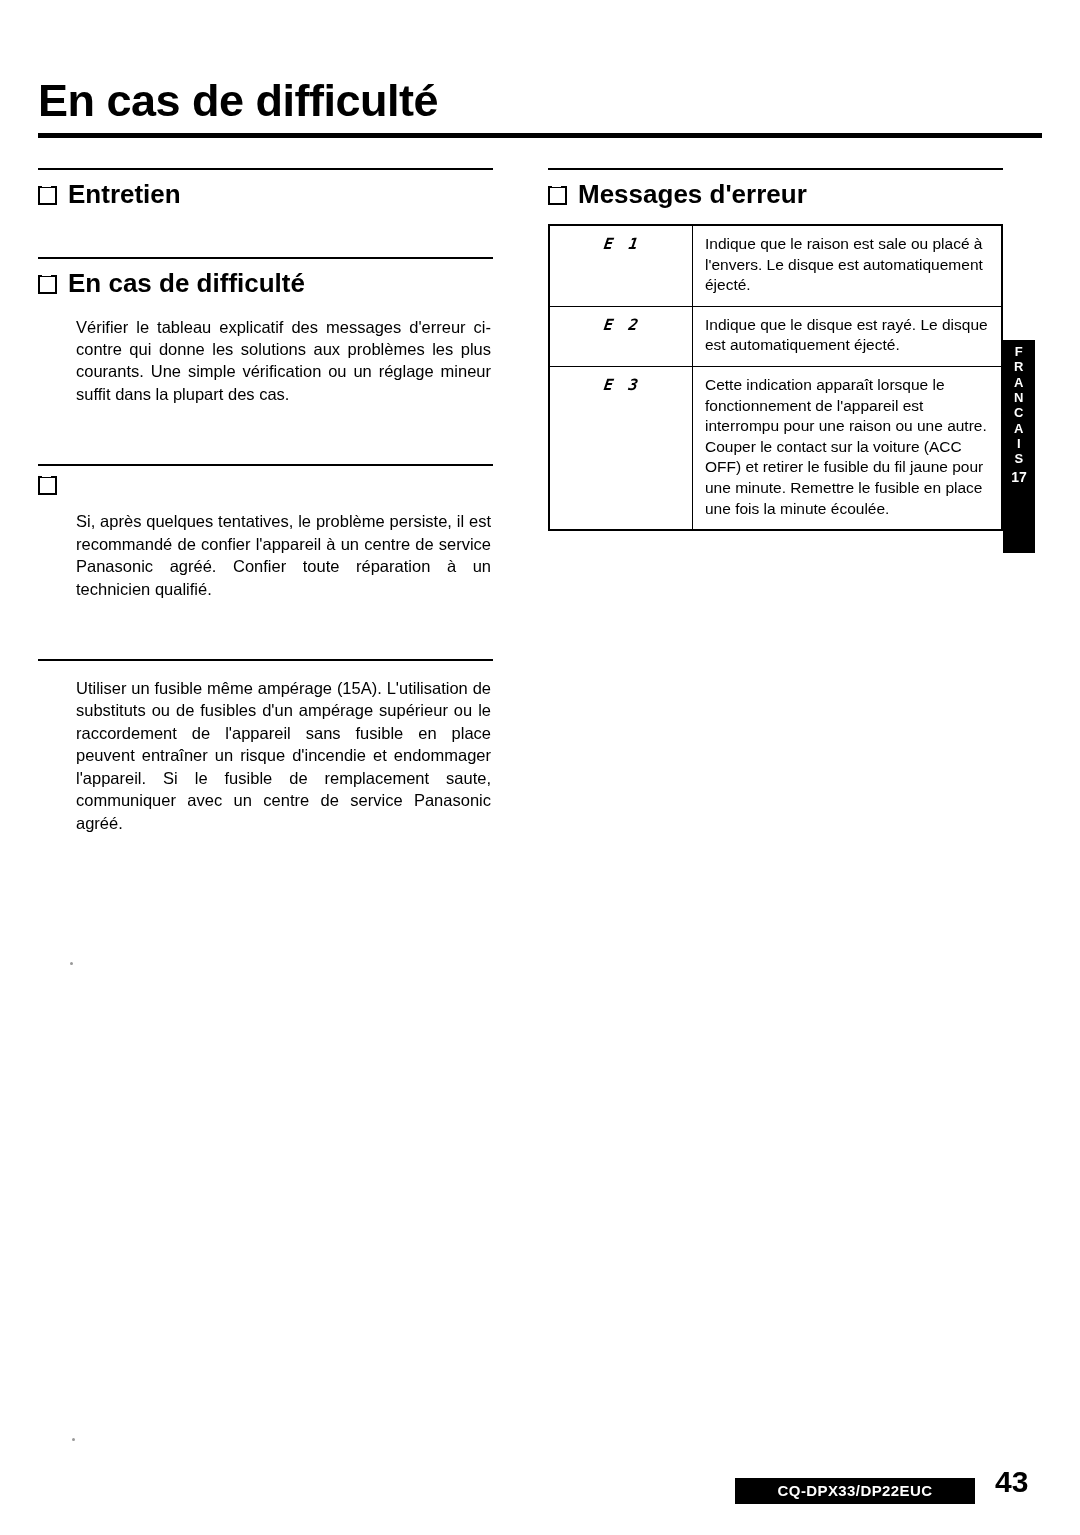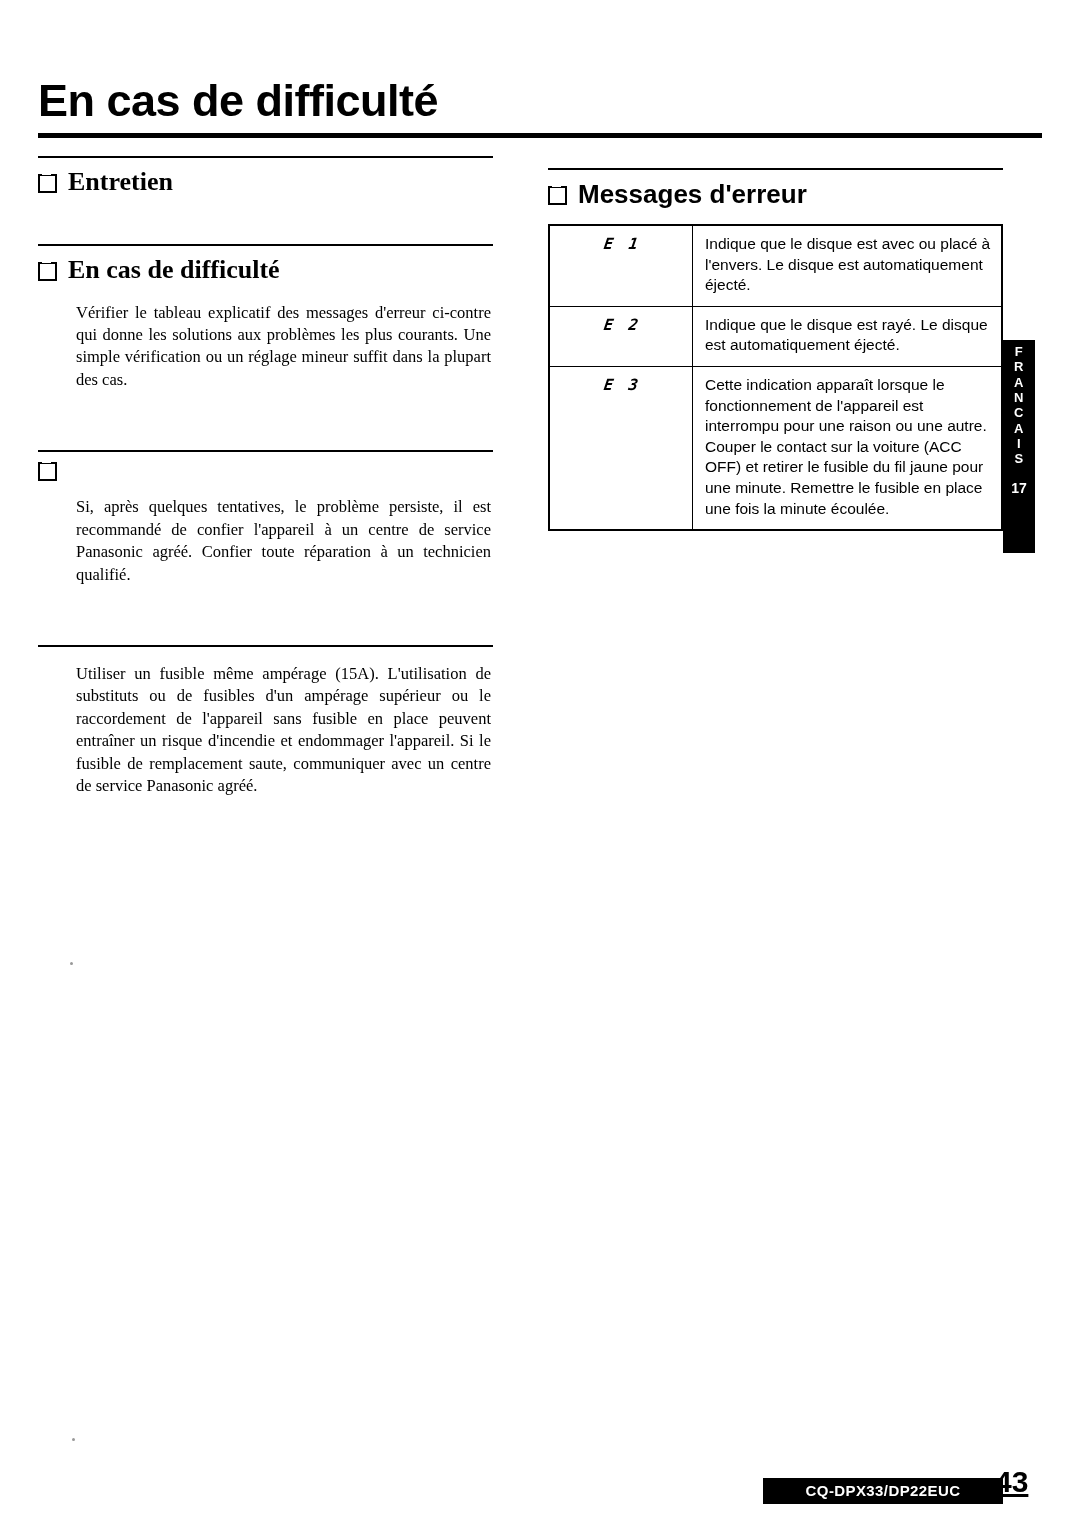--- a/index.html
+++ b/index.html
@@ -38,23 +38,22 @@
     top: 133px;
     width: 1004px;
     height: 5px;
     background: #000;
   }
 
   
   .col-left {
     position: absolute;
     left: 38px;
-    top: 156px;
+    top: 168px;
     width: 455px;
-    font-family: Liberation Serif, serif;
   }
   .col-right {
     position: absolute;
     left: 548px;
     top: 168px;
     width: 460px;
   }
 
   .section { margin-bottom: 4px; }
 
@@ -151,46 +150,44 @@
   }
   .side-tab .ltr {
     font-size: 13px;
     font-weight: bold;
     line-height: 1.18;
     letter-spacing: 0.5px;
   }
   .side-tab .pg {
     font-size: 14px;
     font-weight: bold;
-    margin-top: 13px;
+    margin-top: 2px;
   }
 
   
   .footer-model {
     position: absolute;
     left: 735px;
     top: 1478px;
     width: 240px;
     height: 26px;
     background: #000;
     color: #fff;
     font-size: 15px;
     font-weight: bold;
     letter-spacing: 0.4px;
     text-align: center;
     line-height: 26px;
-    margin-left: 28px;
   }
   .footer-page {
     position: absolute;
     left: 995px;
     top: 1465px;
     font-size: 30px;
     font-weight: bold;
-    text-decoration: underline;
   }
 
   
   .speck {
     position: absolute;
     background: #999;
     width: 3px;
     height: 3px;
     border-radius: 50%;
   }
@@ -251,21 +248,21 @@
         <span class="sq-icon"></span>
         <span class="sec-title">Messages d'erreur</span>
       </div>
 
       <table class="err-table">
         <tbody>
           <tr>
             <td class="err-code-cell">
               <span class="err-code">E 1</span>
             </td>
-            <td>Indique que le disque est avec ou placé à l'envers. Le disque est automatiquement éjecté.</td>
+            <td>Indique que le raison est sale ou placé à l'envers. Le disque est automatiquement éjecté.</td>
           </tr>
           <tr>
             <td class="err-code-cell">
               <span class="err-code">E 2</span>
             </td>
             <td>Indique que le disque est rayé. Le disque est automatiquement éjecté.</td>
           </tr>
           <tr>
             <td class="err-code-cell">
               <span class="err-code">E 3</span>

